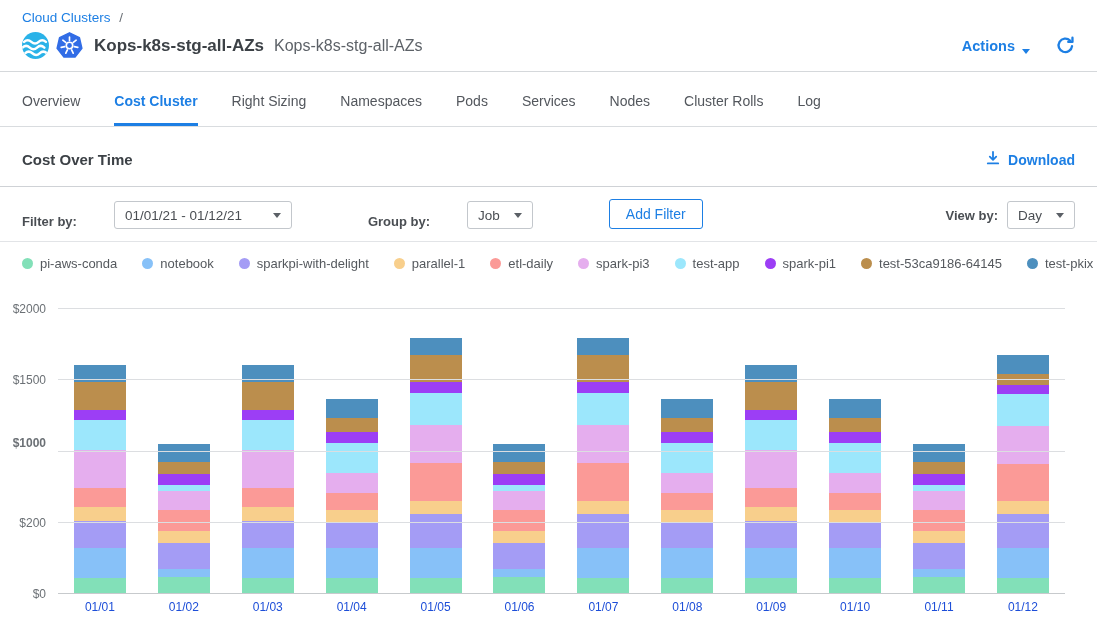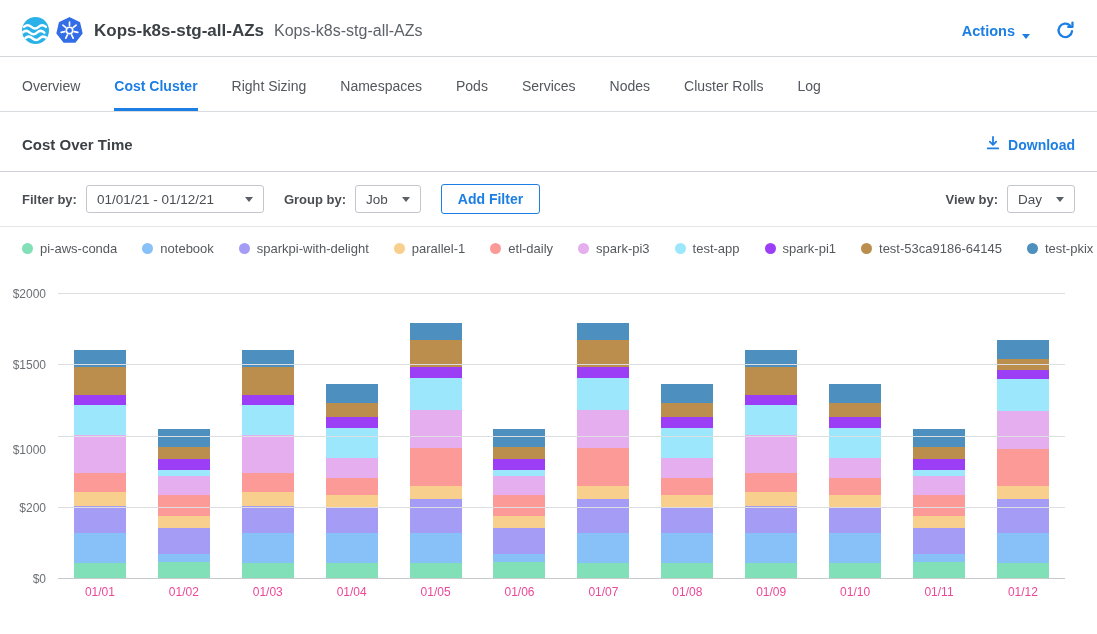--- a/index.html
+++ b/index.html
@@ -35,28 +35,28 @@
   .tab.active { color:#1d7fe4; font-weight:bold; border-bottom-color:#1d7fe4; }
 
   
   .section-head { display:flex; align-items:center; justify-content:space-between;
                   padding-top:23px; padding-bottom:17px; border-bottom:1px solid #cfd2d6; }
   .section-title { font-size:15px; font-weight:bold; color:#3c4146; }
   .download { display:flex; align-items:center; gap:7px; color:#1d7fe4;
               font-weight:bold; font-size:14px; cursor:pointer; }
 
   
-  .filter-bar { display:flex; align-items:center; padding-top:12px; padding-bottom:12px;
-                border-bottom:1px solid #e2e4e7; }
+  .filter-bar { display:flex; align-items:flex-end; padding-top:12px; padding-bottom:12px;
+                border-bottom:1px solid #e2e4e7;gap:28px; }
   .flabel { font-weight:bold; font-size:13px; color:#4a4e53; margin-right:9px; }
   .select { border:1px solid #c3c7cc; border-radius:3px; background:#fff; height:28px;
             display:inline-flex; align-items:center; justify-content:space-between;
             padding:0 10px; font-size:13.5px; color:#4a4e53; cursor:pointer; gap:14px; }
   .gap { width:20px; flex:0 0 auto; }
-  .btn-outline { border:1px solid #1d7fe4; color:#1d7fe4; background:#fff; font-weight:bold;
+  .btn-outline { border:1px solid #1d7fe4; color:#1d7fe4; background:#fff; font-weight:normal;
                  font-size:14px; border-radius:3px; height:30px; padding:0 16px;
                  cursor:pointer; font-family:inherit; }
   .viewby { margin-left:auto; display:flex; align-items:center; }
 
   
   .legend { display:flex; align-items:center; padding-top:14px; padding-bottom:10px;
             flex-wrap:nowrap; }
   .legend-item { display:flex; align-items:center; gap:7px; margin-right:25px; cursor:pointer; }
   .dot { width:11px; height:11px; border-radius:50%; flex:0 0 auto; }
   .legend-label { font-size:13px; color:#55595e; white-space:nowrap; }
@@ -67,26 +67,30 @@
   .gridline { position:absolute; left:0; right:0; height:1px; background:#dcdee1; }
   .gridline.axis { background:#c7cacd; }
   .ytick { position:absolute; right:calc(100% + 12px); transform:translateY(50%);
            font-size:12px; color:#6b7075; white-space:nowrap; }
   .bars { position:absolute; left:0; right:0; top:0; bottom:0; display:flex;
           justify-content:space-around; align-items:flex-end; }
   .bar { width:52px; display:flex; flex-direction:column-reverse; cursor:pointer; }
   .seg { width:100%; }
   .xlabels { display:flex; justify-content:space-around; margin-left:36px; margin-right:10px;
              margin-top:6px; }
-  .xtick { width:60px; text-align:center; font-size:12px; color:#ec4899; }
+  .xtick { width:60px; text-align:center; font-size:12px; color:#1d4ed8; }
 </style>
 </head>
 <body>
 
 <div class="header px">
+  <div class="breadcrumb">
+    <a>Cloud Clusters</a>
+    <span class="sep">/</span>
+  </div>
   <div class="title-row">
     <span class="logo">
       <svg viewBox="0 0 26 26" width="27" height="27">
         <defs>
             <clipPath id="occ">
               <circle cx="13" cy="13" r="13"></circle>
             </clipPath>
           </defs>
         <circle cx="13" cy="13" r="13" fill="#2ab2e8"></circle>
         <g clip-path="url(#occ)" fill="none" stroke="#ffffff" stroke-width="2.4" stroke-linecap="round">
@@ -369,21 +373,21 @@
           <div class="seg" style="height: 9.2625px; background: rgb(156, 62, 245);"></div>
           <div class="seg" style="height: 10.6875px; background: rgb(187, 142, 77);"></div>
           <div class="seg" style="height: 18.525px; background: rgb(77, 143, 190);"></div>
         </div>
       </div>
   <div class="gridline axis" style="bottom: 0px;"></div>
       <div class="ytick" style="bottom: 0px;">$0</div>
       <div class="gridline" style="bottom: 71.25px;"></div>
       <div class="ytick" style="bottom: 71.25px;">$200</div>
       <div class="gridline" style="bottom: 142.5px;"></div>
-      <div class="ytick" style="bottom: 129px;">$1000</div>
+      <div class="ytick" style="bottom: 151px; font-weight: bold;">$1000</div>
       <div class="gridline" style="bottom: 213.75px;"></div>
       <div class="ytick" style="bottom: 213.75px;">$1500</div>
       <div class="gridline" style="bottom: 285px;"></div>
       <div class="ytick" style="bottom: 285px;">$2000</div>
     </div>
   <div class="xlabels" id="xlabels">
       <div class="xtick">01/01</div>
       <div class="xtick">01/02</div>
       <div class="xtick">01/03</div>
       <div class="xtick">01/04</div>

